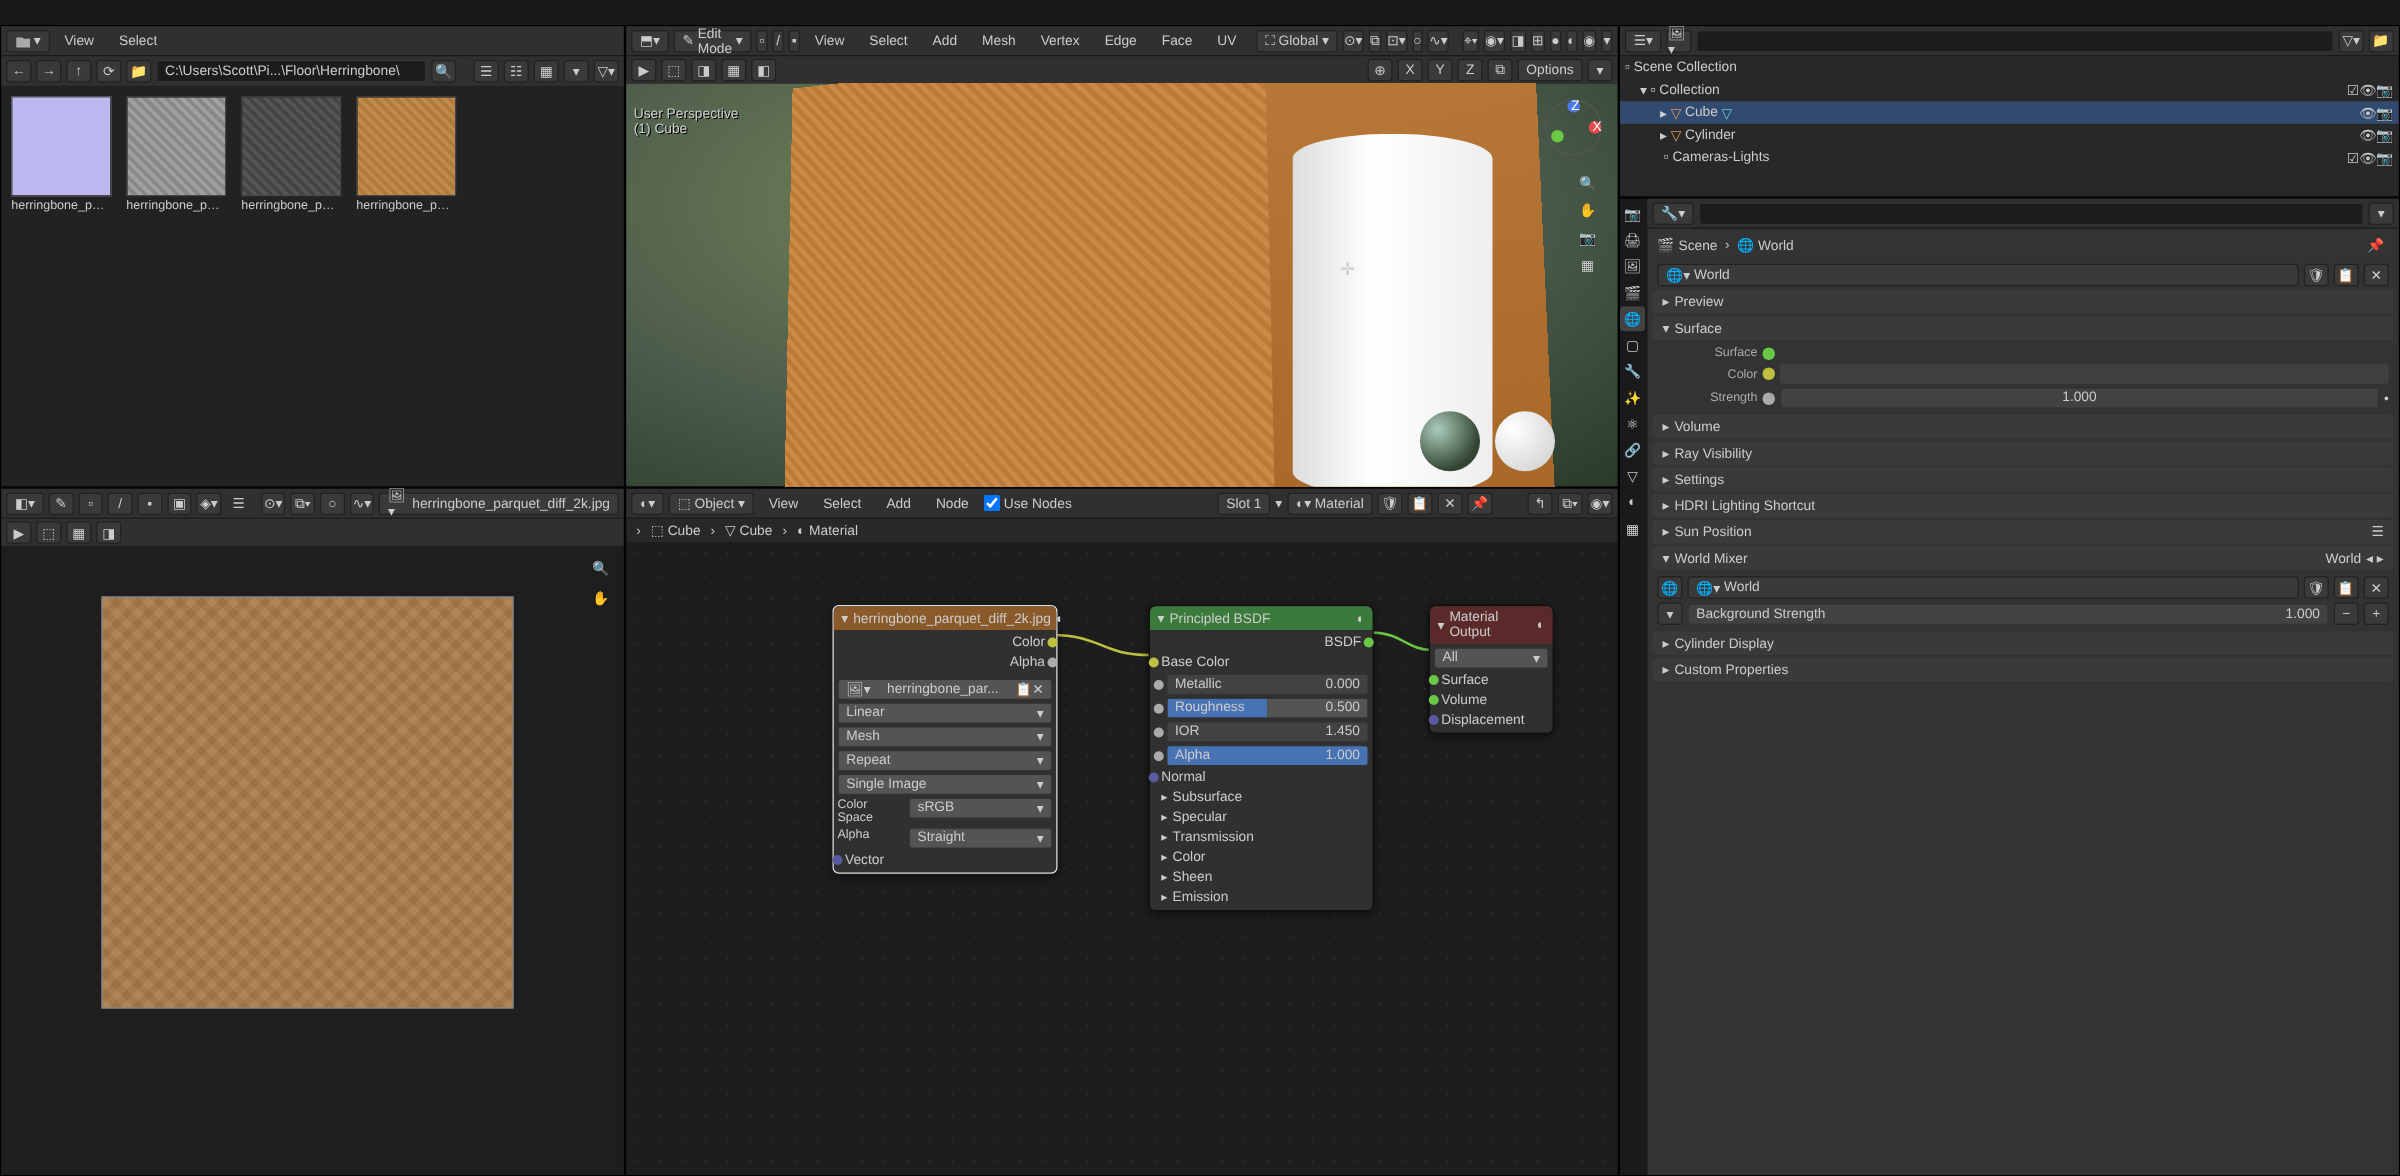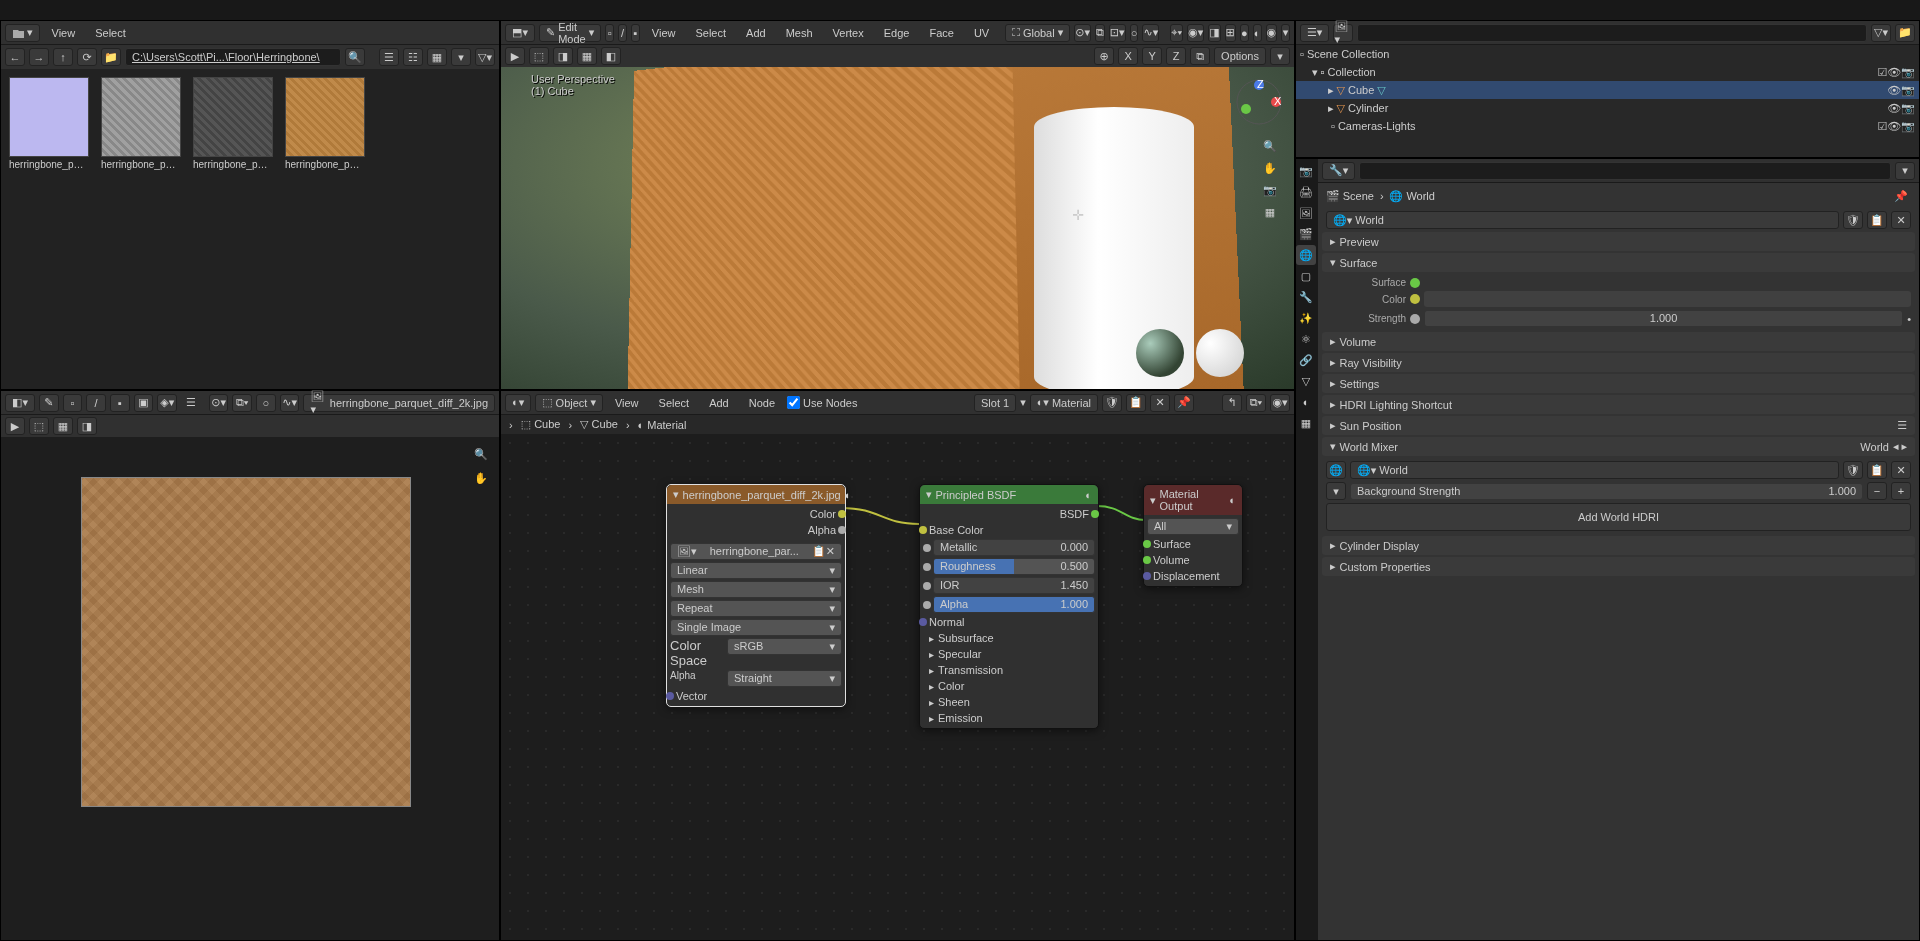--- a/index.html
+++ b/index.html
@@ -49,21 +49,21 @@
           </svg>▾</span>
       <span class="menu">View</span>
       <span class="menu">Select</span>
     </div>
     <div class="hdr2">
       <span class="ibtn">←</span>
       <span class="ibtn">→</span>
       <span class="ibtn">↑</span>
       <span class="ibtn">⟳</span>
       <span class="ibtn">📁</span>
-      <input class="input" style="flex: 1 1 0%; text-decoration: underline;" value="C:\Users\Scott\Pi...\Floor\Herringbone\">
+      <input class="input" style="flex: 1 1 0%;" value="C:\Users\Scott\Pi...\Floor\Herringbone\">
       <span class="ibtn">🔍</span>
       <span style="width:6px"></span>
       <span class="ibtn">☰</span>
       <span class="ibtn">☷</span>
       <span class="ibtn active">▦</span>
       <span class="ibtn">▾</span>
       <span class="ibtn">▽▾</span>
     </div>
     <div style="flex:1;background:#222;padding:8px;display:flex;gap:12px;align-items:flex-start;">
       <div>
@@ -159,21 +159,21 @@
       <span style="flex:1"></span>
       <span class="ibtn">⊕</span>
       <span class="ibtn">X</span>
       <span class="ibtn">Y</span>
       <span class="ibtn">Z</span>
       <span class="ibtn">⧉</span>
       <span class="btn">Options</span>
       <span class="ibtn">▾</span>
     </div>
     <div style="flex:1;position:relative;background:radial-gradient(ellipse at 40% 30%,#7a8a5a,#4a5a4a 60%,#2a3a2a);overflow:hidden;">
-      <div style="position:absolute;left:6px;top:6px;font-size:10px;text-shadow:1px 1px #000;margin-left:24px;">
+      <div style="position:absolute;left:6px;top:18px;font-size:10px;text-shadow:1px 1px #000;">
         <div>User Perspective</div>
         <div>(1) Cube</div>
       </div>
 
       <div style="position:absolute;left:100px;top:-20px;width:430px;height:350px;transform:perspective(800px) rotateX(5deg) rotateY(-20deg);">
         <div style="position:absolute;inset:0;background:repeating-linear-gradient(45deg,#cc8a48,#cc8a48 4px,#bb7a38 4px,#bb7a38 8px);"></div>
         <div style="position:absolute;right:-160px;top:20px;width:180px;height:320px;background:linear-gradient(#b87838,#a8682a);transform:skewY(-8deg);"></div>
       </div>
 
       <div style="position:absolute;right:100px;top:40px;width:160px;height:290px;background:linear-gradient(90deg,#ddd,#fff 40%,#eee);border-radius:80px/20px;"></div>
@@ -271,21 +271,21 @@
             </div>
           <div class="field">
               <span>Repeat</span>
               <span>▾</span>
             </div>
           <div class="field">
               <span>Single Image</span>
               <span>▾</span>
             </div>
           <div style="display:flex;gap:2px;">
-              <span style="flex:0 0 55px;font-size:13px;">Color Space</span>
+              <span style="flex:0 0 55px;font-size:10px;">Color Space</span>
               <div class="field" style="flex:1">
                 <span>sRGB</span>
                 <span>▾</span>
               </div>
             </div>
           <div style="display:flex;gap:2px;">
               <span style="flex:0 0 55px;font-size:10px;">Alpha</span>
               <div class="field" style="flex:1">
                 <span>Straight</span>
                 <span>▾</span>
@@ -498,19 +498,18 @@
         </div>
         <div class="prop-row">
           <span class="ibtn">▾</span>
           <div class="field val" style="flex:1">
               <span>Background Strength</span>
               <span>1.000</span>
             </div>
           <span class="ibtn">−</span>
           <span class="ibtn">+</span>
         </div>
-        <div class="btn" style="justify-content:center;height:28px;">Add World HDRI</div>
       </div>
       <div class="panel-hdr">▸ <span>Cylinder Display</span></div>
       <div class="panel-hdr">▸ <span>Custom Properties</span></div>
     </div>
   </div>
 </div>
 
 </body></html>

